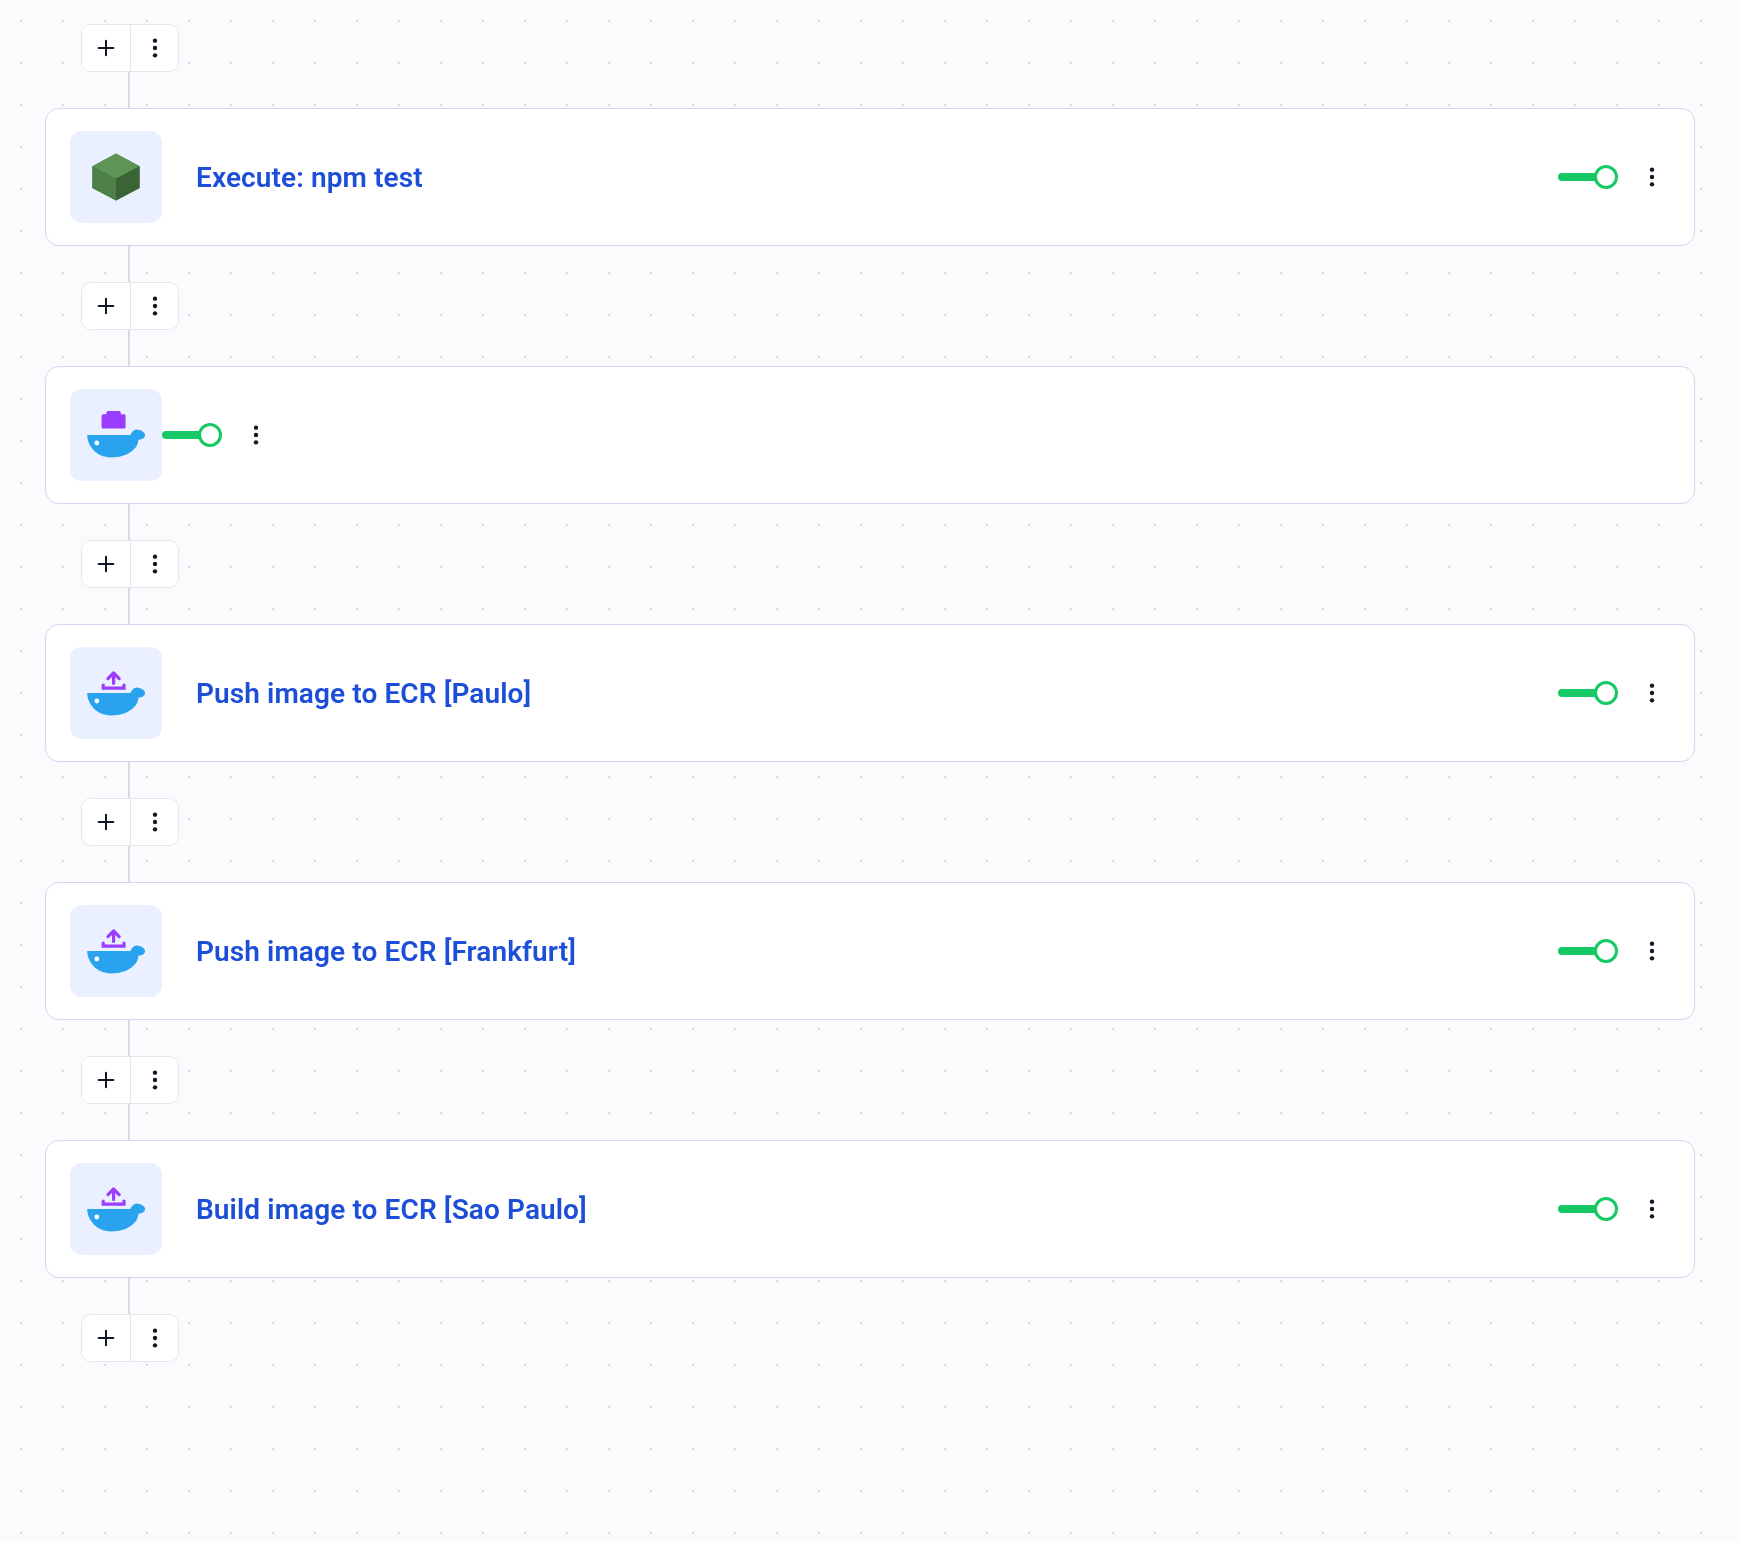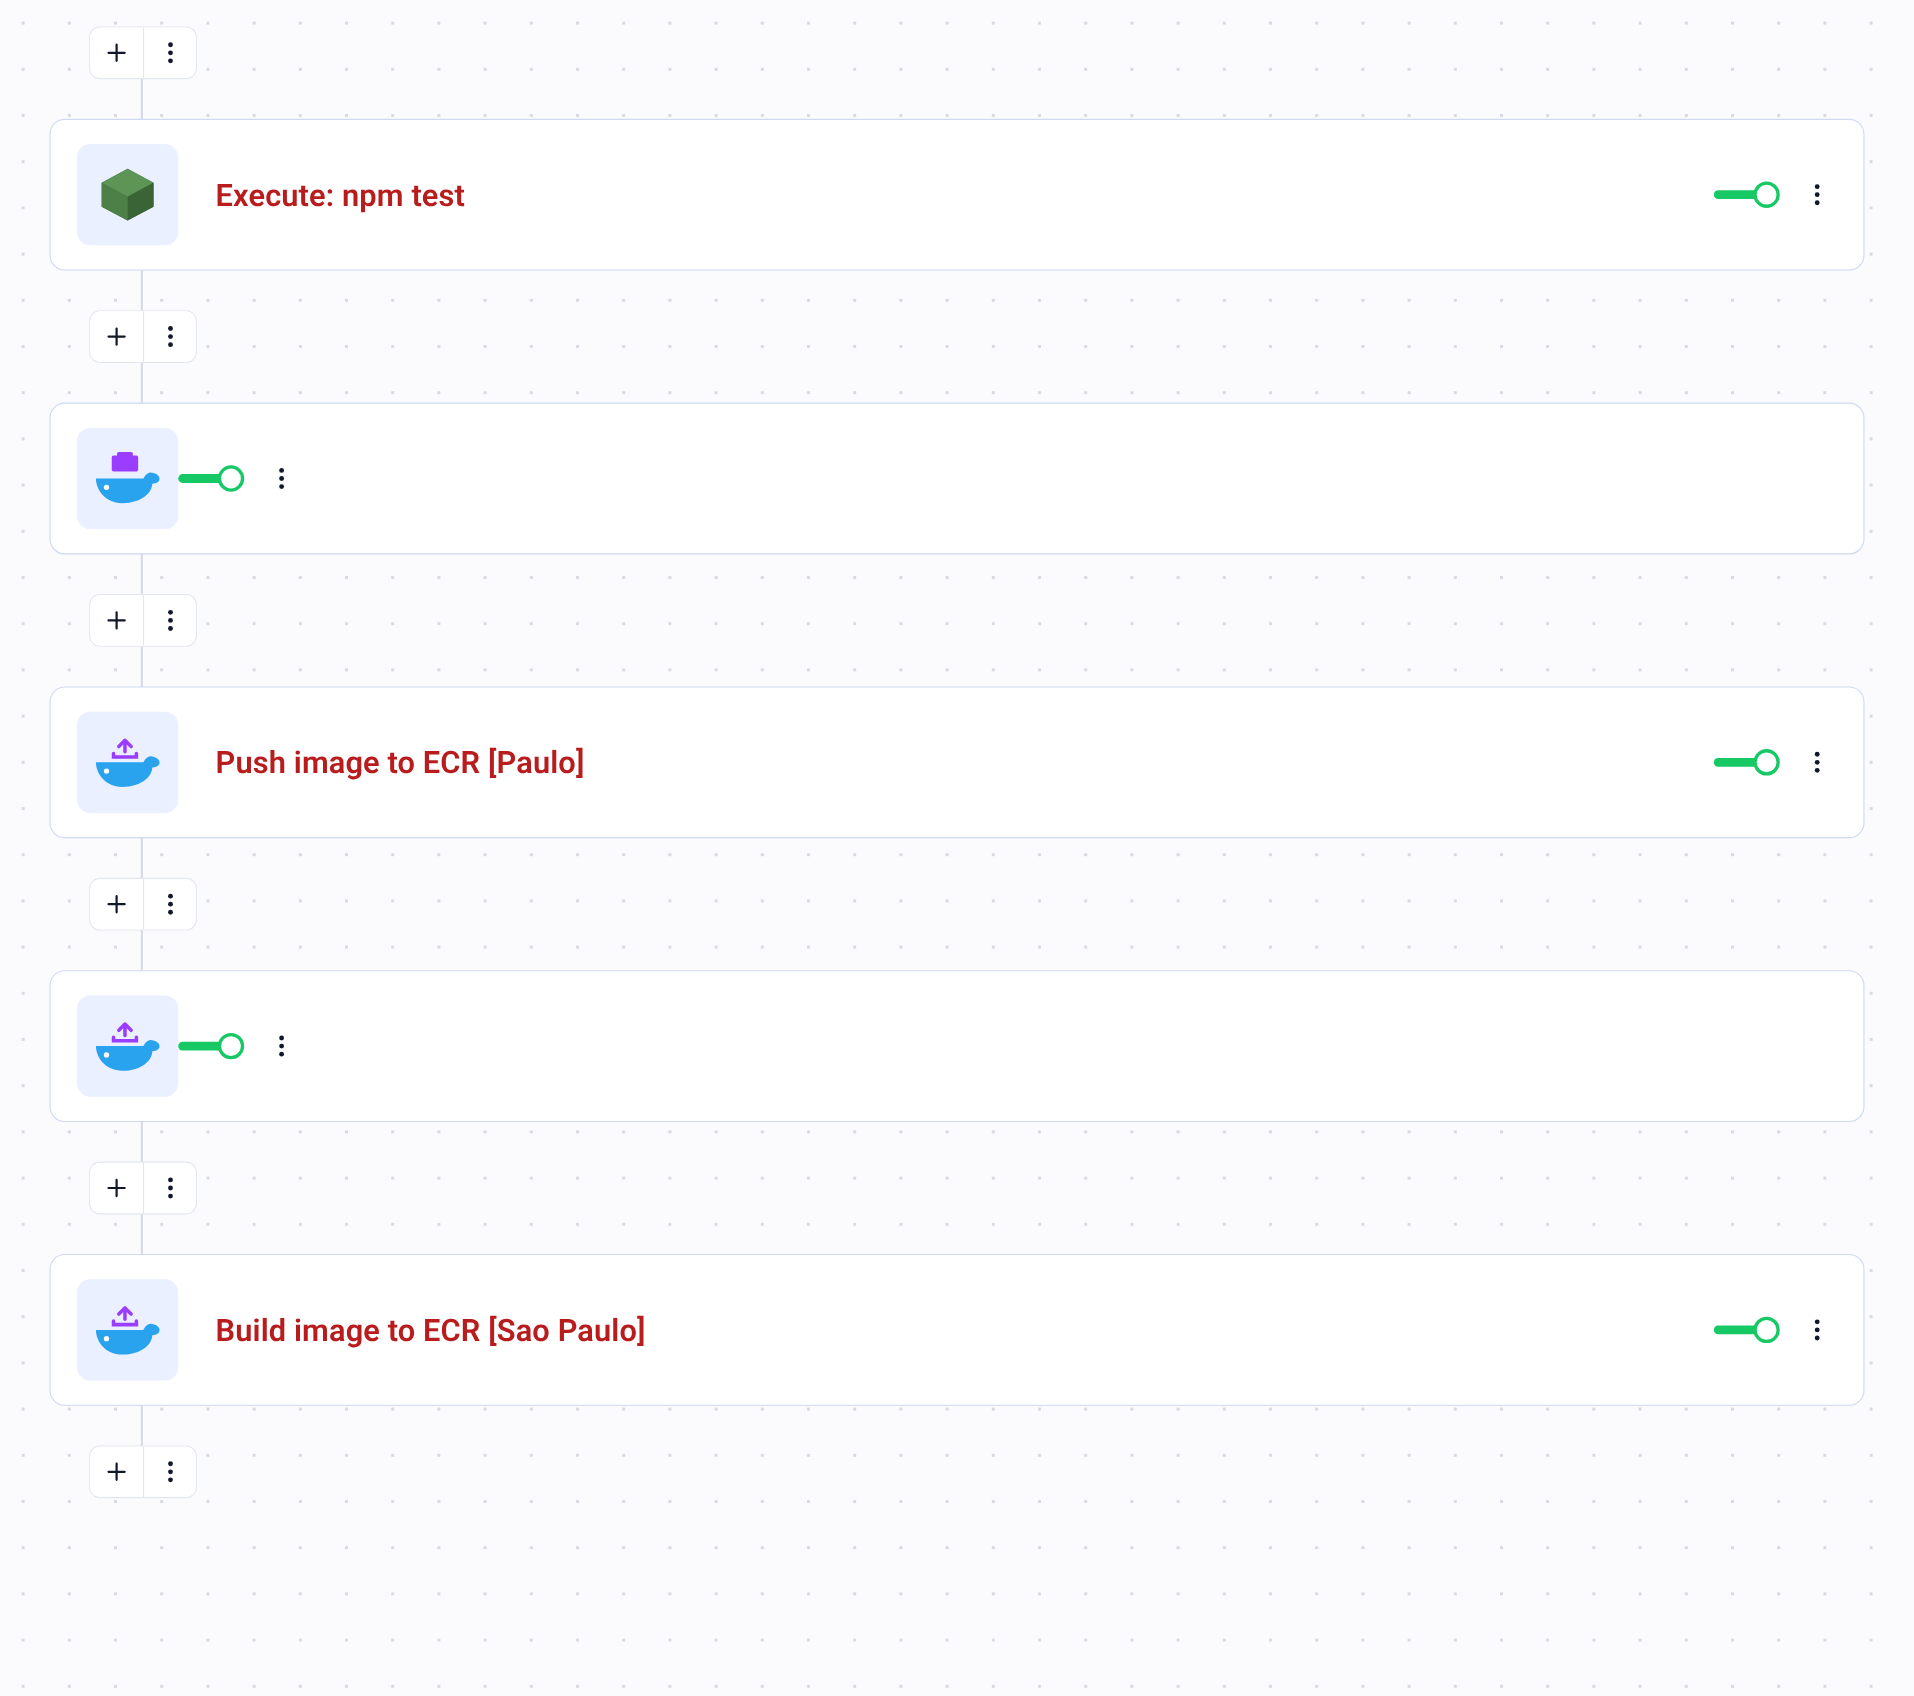--- a/index.html
+++ b/index.html
@@ -80,21 +80,21 @@
     background: #eaf0ff;
     display: flex;
     align-items: center;
     justify-content: center;
     flex-shrink: 0;
   }
   .title {
     flex: 1;
     font-size: 28px;
     font-weight: 600;
-    color: #b91c1c;
+    color: #1d4ed8;
     margin-left: 34px;
     letter-spacing: .1px;
   }
   .actions {
     display: flex;
     align-items: center;
     gap: 22px;
   }
   .toggle {
     width: 58px;
@@ -299,20 +299,21 @@
       </div>
     </div>
   </div>
 
   <div class="card">
     <div class="icon-tile">
       <svg class="whale-svg">
           <use href="#sym-docker-push"></use>
         </svg>
     </div>
+    <div class="title">Push image to ECR [Frankfurt]</div>
     <div class="actions">
       <div class="toggle">
         <div class="toggle-track"></div>
         <div class="toggle-knob"></div>
       </div>
       <div class="card-more">
         <svg class="dots-svg">
             <use href="#sym-dots"></use>
           </svg>
       </div>

